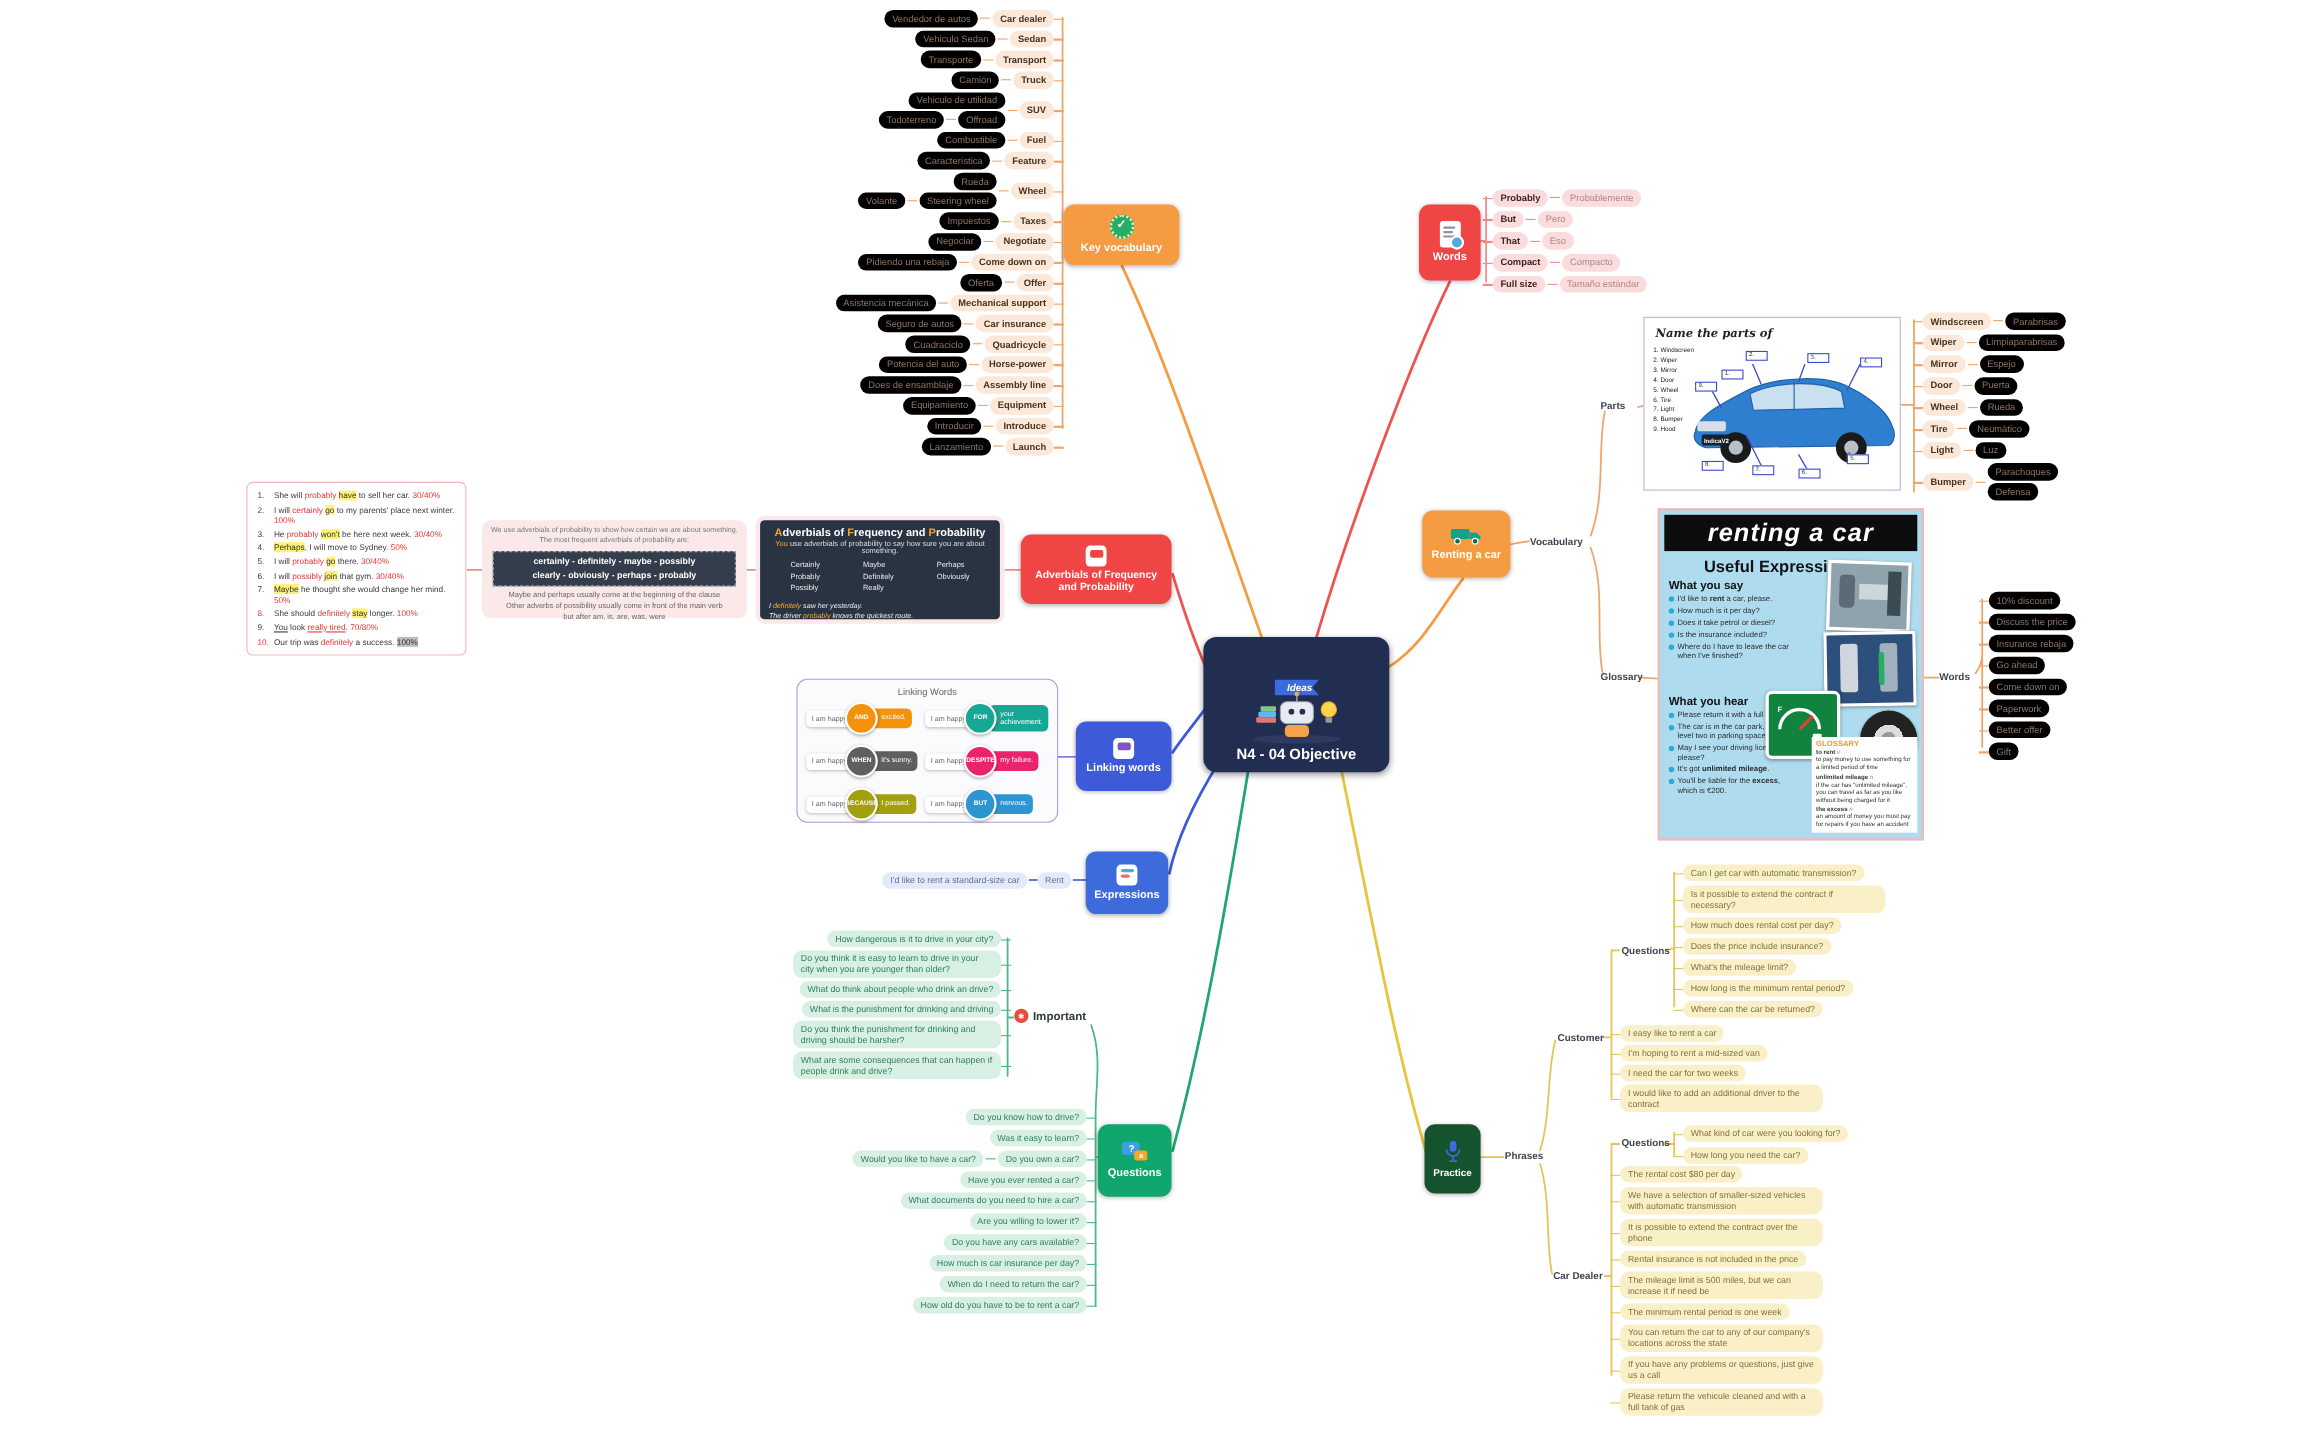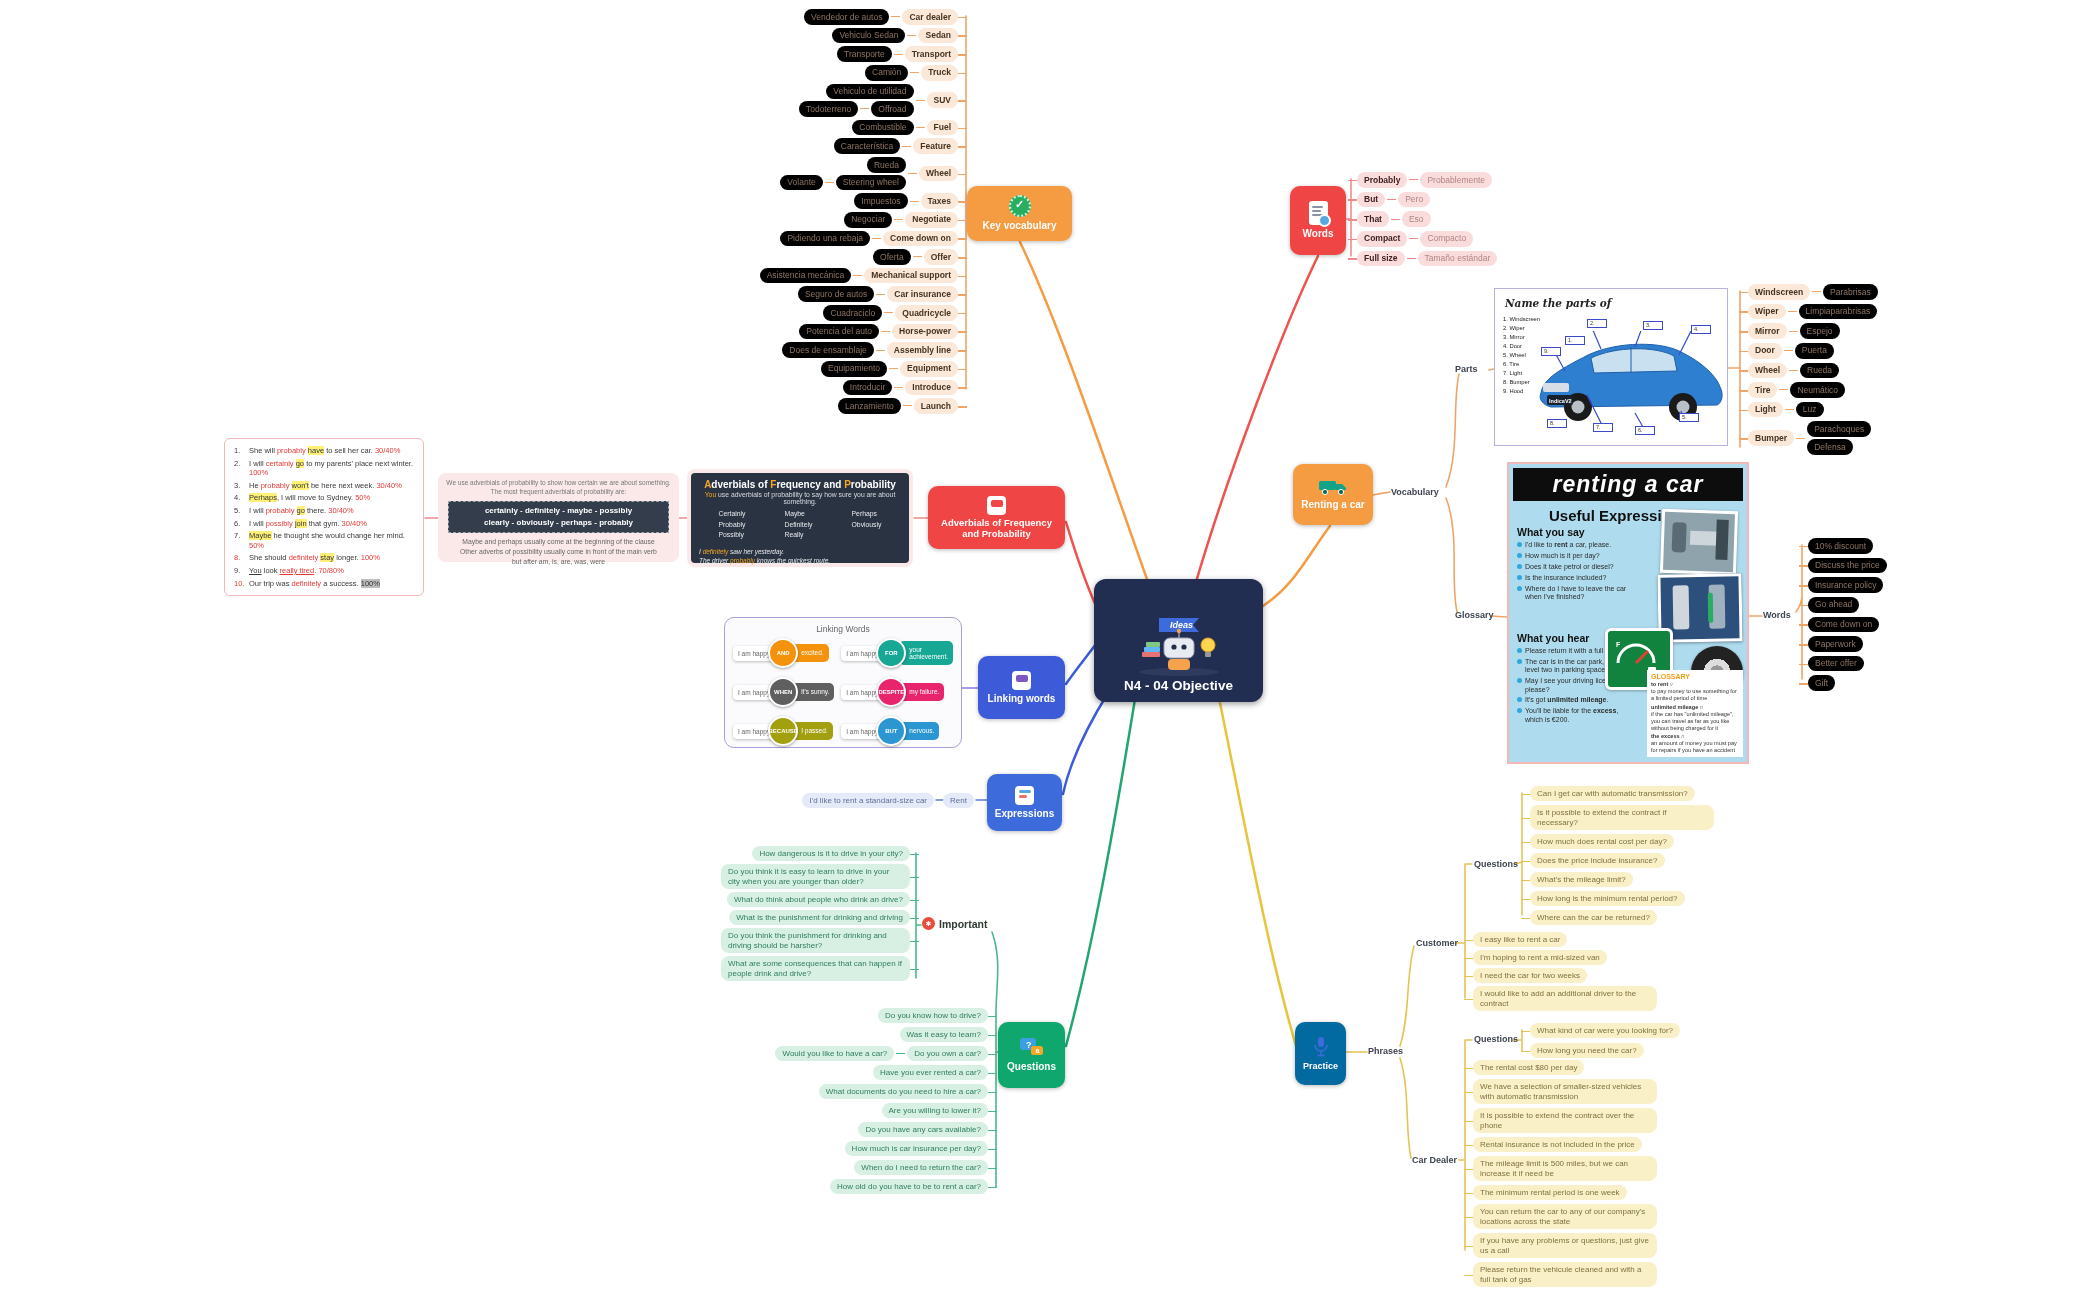--- a/index.html
+++ b/index.html
@@ -212,21 +212,21 @@
   <div class="bnode" style="left:998px;top:1022px;width:67px;height:66px;background:#0FA76D;">
     <svg width="26" height="21" viewBox="0 0 26 21">
       <rect x="1" y="1" width="16" height="12" rx="3" fill="#3B9FE0"></rect>
       <text x="7" y="10.5" fill="#fff" font-size="9" font-weight="bold" font-family="Liberation Sans,sans-serif">?</text>
       <rect x="12" y="9" width="12" height="9" rx="2.5" fill="#F5A623"></rect>
       <text x="16.5" y="16" fill="#fff" font-size="7" font-weight="bold" font-family="Liberation Sans,sans-serif">a</text>
     </svg>
     <span>Questions</span>
   </div>
 
-  <div class="bnode" style="left:1295px;top:1022px;width:51px;height:63px;background:#0369a1;font-size:9px;">
+  <div class="bnode" style="left:1295px;top:1022px;width:51px;height:63px;background:#14532d;font-size:9px;">
     <svg width="18" height="22" viewBox="0 0 18 22">
       <rect x="6" y="1" width="6" height="10" rx="3" fill="#3D6BDB"></rect>
       <path d="M3,9 a6,6 0 0 0 12,0" stroke="#3D6BDB" stroke-width="1.6" fill="none"></path>
       <line x1="9" y1="15" x2="9" y2="19" stroke="#3D6BDB" stroke-width="1.6"></line>
       <line x1="5.5" y1="19.5" x2="12.5" y2="19.5" stroke="#3D6BDB" stroke-width="1.6"></line>
     </svg>
     <span>Practice</span>
   </div>
 
   <div class="slabel" style="left:1391px;top:487px;">Vocabulary</div>
@@ -437,21 +437,21 @@
       </div>
     </div>
   <div id="gw-list" class="stack ticks-l" style="--lc:#F0A468;left:1808px;top:538px;gap:4px;">
       <div class="row">
         <span class="bub o-es">10% discount</span>
       </div>
       <div class="row">
         <span class="bub o-es">Discuss the price</span>
       </div>
       <div class="row">
-        <span class="bub o-es">Insurance policy</span>
+        <span class="bub o-es">Insurance rebaja</span>
       </div>
       <div class="row">
         <span class="bub o-es">Go ahead</span>
       </div>
       <div class="row">
         <span class="bub o-es">Come down on</span>
       </div>
       <div class="row">
         <span class="bub o-es">Paperwork</span>
       </div>

